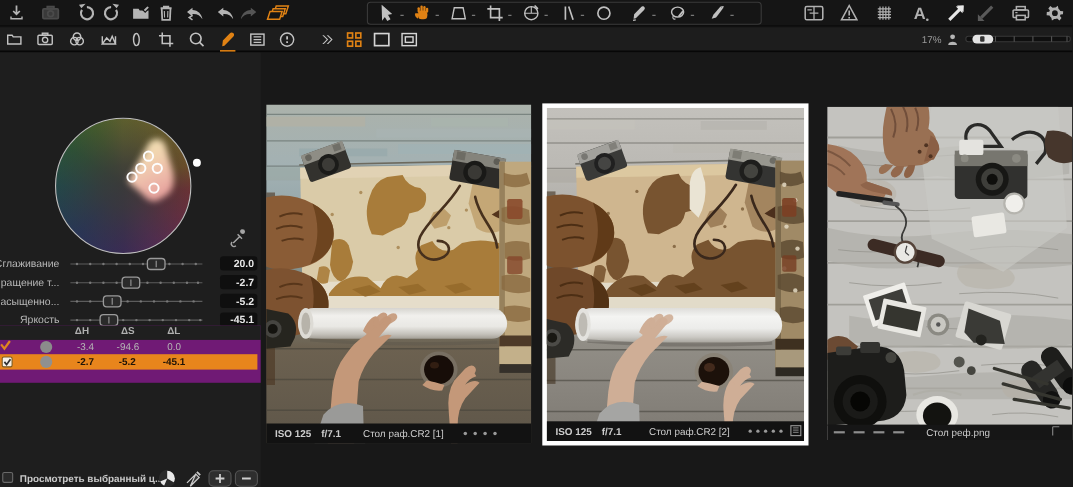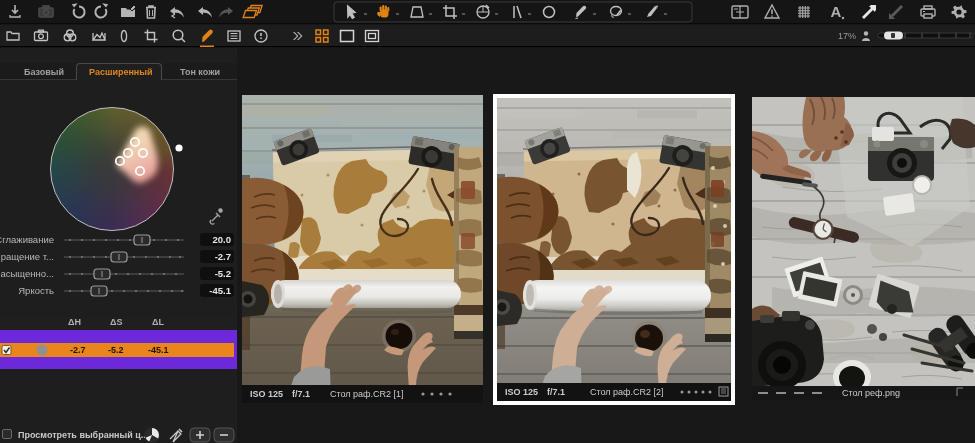--- a/index.html
+++ b/index.html
@@ -245,26 +245,20 @@
         <path d="M905,8 L905,13 M922,8 L922,13 M939,8 L939,13 M956,8 L956,13 M970,8 L970,13"></path>
       </g>
       <rect x="884" y="6.5" width="19" height="8" rx="4" fill="#e4e4e4"></rect>
       <rect x="891" y="8" width="4" height="5" rx="1" fill="#333"></rect>
     </g>
   </svg>
 
   <div class="abs" style="left:0;top:48px;width:237px;height:395px;background:#1e1e1e;">
 
 
-    <div class="abs" style="left:0;top:15px;width:237px;height:17px;background:#1b1b1b;border-bottom:1px solid #363636;">
-      <span style="position:absolute;left:24px;top:4px;font-size:9px;font-weight:bold;color:#a0a0a0;">Базовый</span>
-      <div style="position:absolute;left:76px;top:0;width:86px;height:17px;background:#1f1f1f;border:1px solid #4a4a4a;border-bottom:none;border-radius:4px 4px 0 0;"></div>
-      <span style="position:absolute;left:89px;top:4px;font-size:9px;font-weight:bold;color:#e0861f;">Расширенный</span>
-      <span style="position:absolute;left:180px;top:4px;font-size:9px;font-weight:bold;color:#a0a0a0;">Тон кожи</span>
-    </div>
 
     <div class="abs" style="left:50px;top:59px;width:124px;height:124px;border-radius:50%;border:1.5px solid #bfbfbf;
       background:
         radial-gradient(circle at 50% 50%, rgba(58,58,58,1) 0%, rgba(58,58,58,0.8) 22%, rgba(58,58,58,0.42) 48%, rgba(58,58,58,0.06) 78%, rgba(56,56,56,0) 100%),
         conic-gradient(from 0deg, #63652c, #6e5a28 14%, #715026 20%, #713034 26%, #6a2c42 33%, #542a54 42%, #3a2958 50%, #26345a 62%, #20494a 75%, #2b5634 85%, #45602a 93%, #63652c);">
     </div>
     <svg class="abs" style="left:0;top:32px" width="237" height="170" viewBox="0 0 237 170">
       <defs>
         <linearGradient id="wedge" x1="0" y1="0" x2="0.35" y2="1">
           <stop offset="0%" stop-color="#f5ecba"></stop>
@@ -362,25 +356,34 @@
         <rect x="200" y="53" width="34" height="13" rx="3" fill="#0f0f0f"></rect>
       </g>
       <g font-family="Liberation Sans" font-size="9.5" font-weight="bold" fill="#e8e8e8" text-anchor="end">
         <text x="231" y="12">20.0</text>
         <text x="231" y="29">-2.7</text>
         <text x="231" y="46">-5.2</text>
         <text x="231" y="63">-45.1</text>
       </g>
     </svg>
 
-    <div class="abs" style="left:0;top:269px;width:237px;height:52px;background:#6d28d9;">
+    <div class="abs" style="left:0;top:248px;width:237px;height:52px;background:#701a75;">
       <div style="position:absolute;left:0;top:0;width:237px;height:13px;background:#1f1f1f;font-size:9px;font-weight:bold;color:#b0b0b0;">
         <span style="position:absolute;left:68px;">ΔH</span>
           <span style="position:absolute;left:110px;">ΔS</span>
           <span style="position:absolute;left:152px;">ΔL</span>
+      </div>
+      <div style="position:absolute;left:0;top:13px;width:237px;height:13px;font-size:9px;color:#b5b5b5;">
+        <svg width="237" height="13" style="position:absolute;left:0;top:0">
+          <path d="M1,4 L4,8 L9,1" stroke="#e0861f" stroke-width="2" fill="none"></path>
+          <circle cx="42" cy="6.5" r="5.5" fill="#8b8b8b"></circle>
+        </svg>
+        <span style="position:absolute;left:70px;top:1px;">-3.4</span>
+        <span style="position:absolute;left:106px;top:1px;">-94.6</span>
+        <span style="position:absolute;left:152px;top:1px;">0.0</span>
       </div>
       <div style="position:absolute;left:0;top:26px;width:234px;height:14px;background:#e8851c;font-size:9px;font-weight:bold;color:#201407;">
         <svg width="237" height="14" style="position:absolute;left:0;top:0">
           <rect x="2" y="2.5" width="9" height="9" rx="1.5" fill="#f5f0e8" stroke="#7a5a20"></rect>
           <path d="M4,7 L6,9.5 L9.5,4.5" stroke="#333" stroke-width="1.6" fill="none"></path>
           <circle cx="42" cy="7" r="5.5" fill="#909090"></circle>
         </svg>
         <span style="position:absolute;left:70px;top:2px;">-2.7</span>
         <span style="position:absolute;left:108px;top:2px;">-5.2</span>
         <span style="position:absolute;left:148px;top:2px;">-45.1</span>

